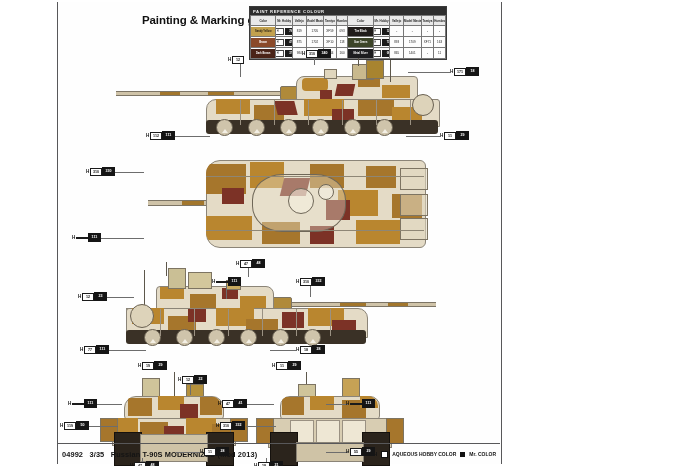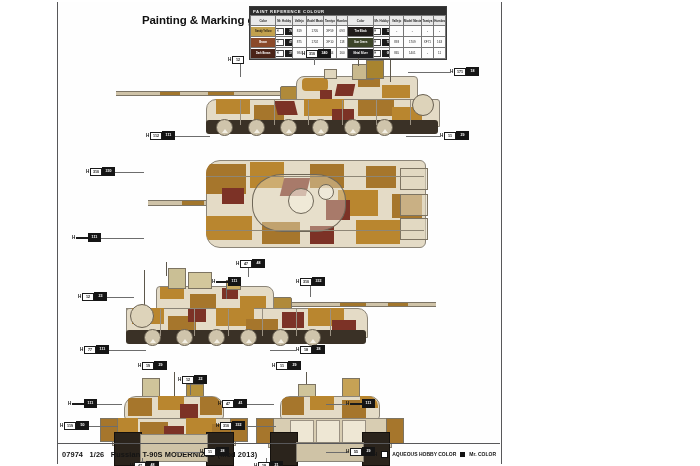--- a/index.html
+++ b/index.html
@@ -571,22 +571,22 @@
           <span class="h">H</span>
           <span class="n1">18</span>
           <span class="n2">21</span>
         </div>
         <div class="lead v" style="left: 208px; top: 408px; height: 4px;"></div>
       </div>
   </div>
 
   <div class="footer">
     <div class="foot-left">
-      <span>07974</span>&nbsp;&nbsp;
-      <span>1/26</span>&nbsp;&nbsp;
+      <span>04992</span>&nbsp;&nbsp;
+      <span>3/35</span>&nbsp;&nbsp;
       <span>Russian T-90S MODERNIZED (Mod 2013)</span>
     </div>
     <div class="foot-right">
       <span class="hsym">H</span>
       <span class="sq-w"></span>
       <span>AQUEOUS HOBBY COLOR</span>
       <span class="sq-b"></span>
       <span>Mr. COLOR</span>
     </div>
   </div>

